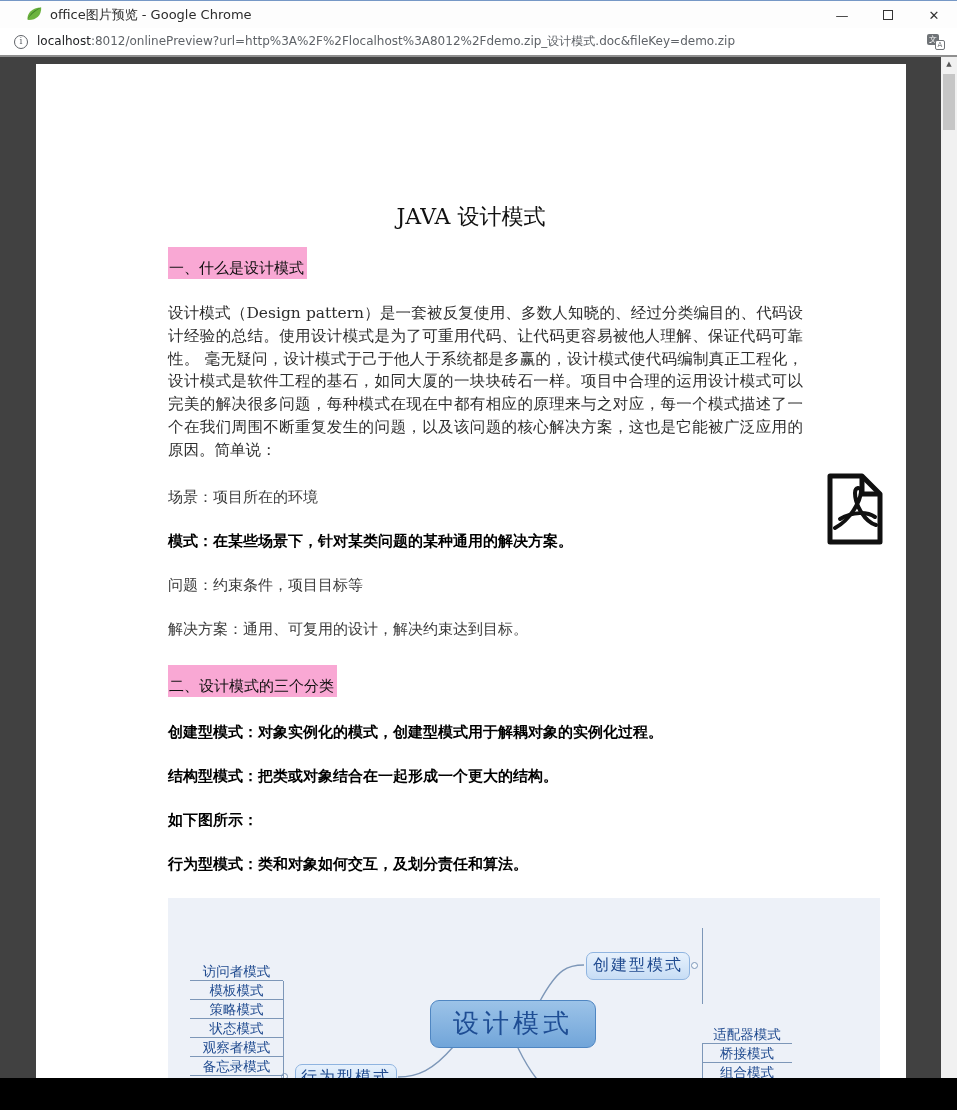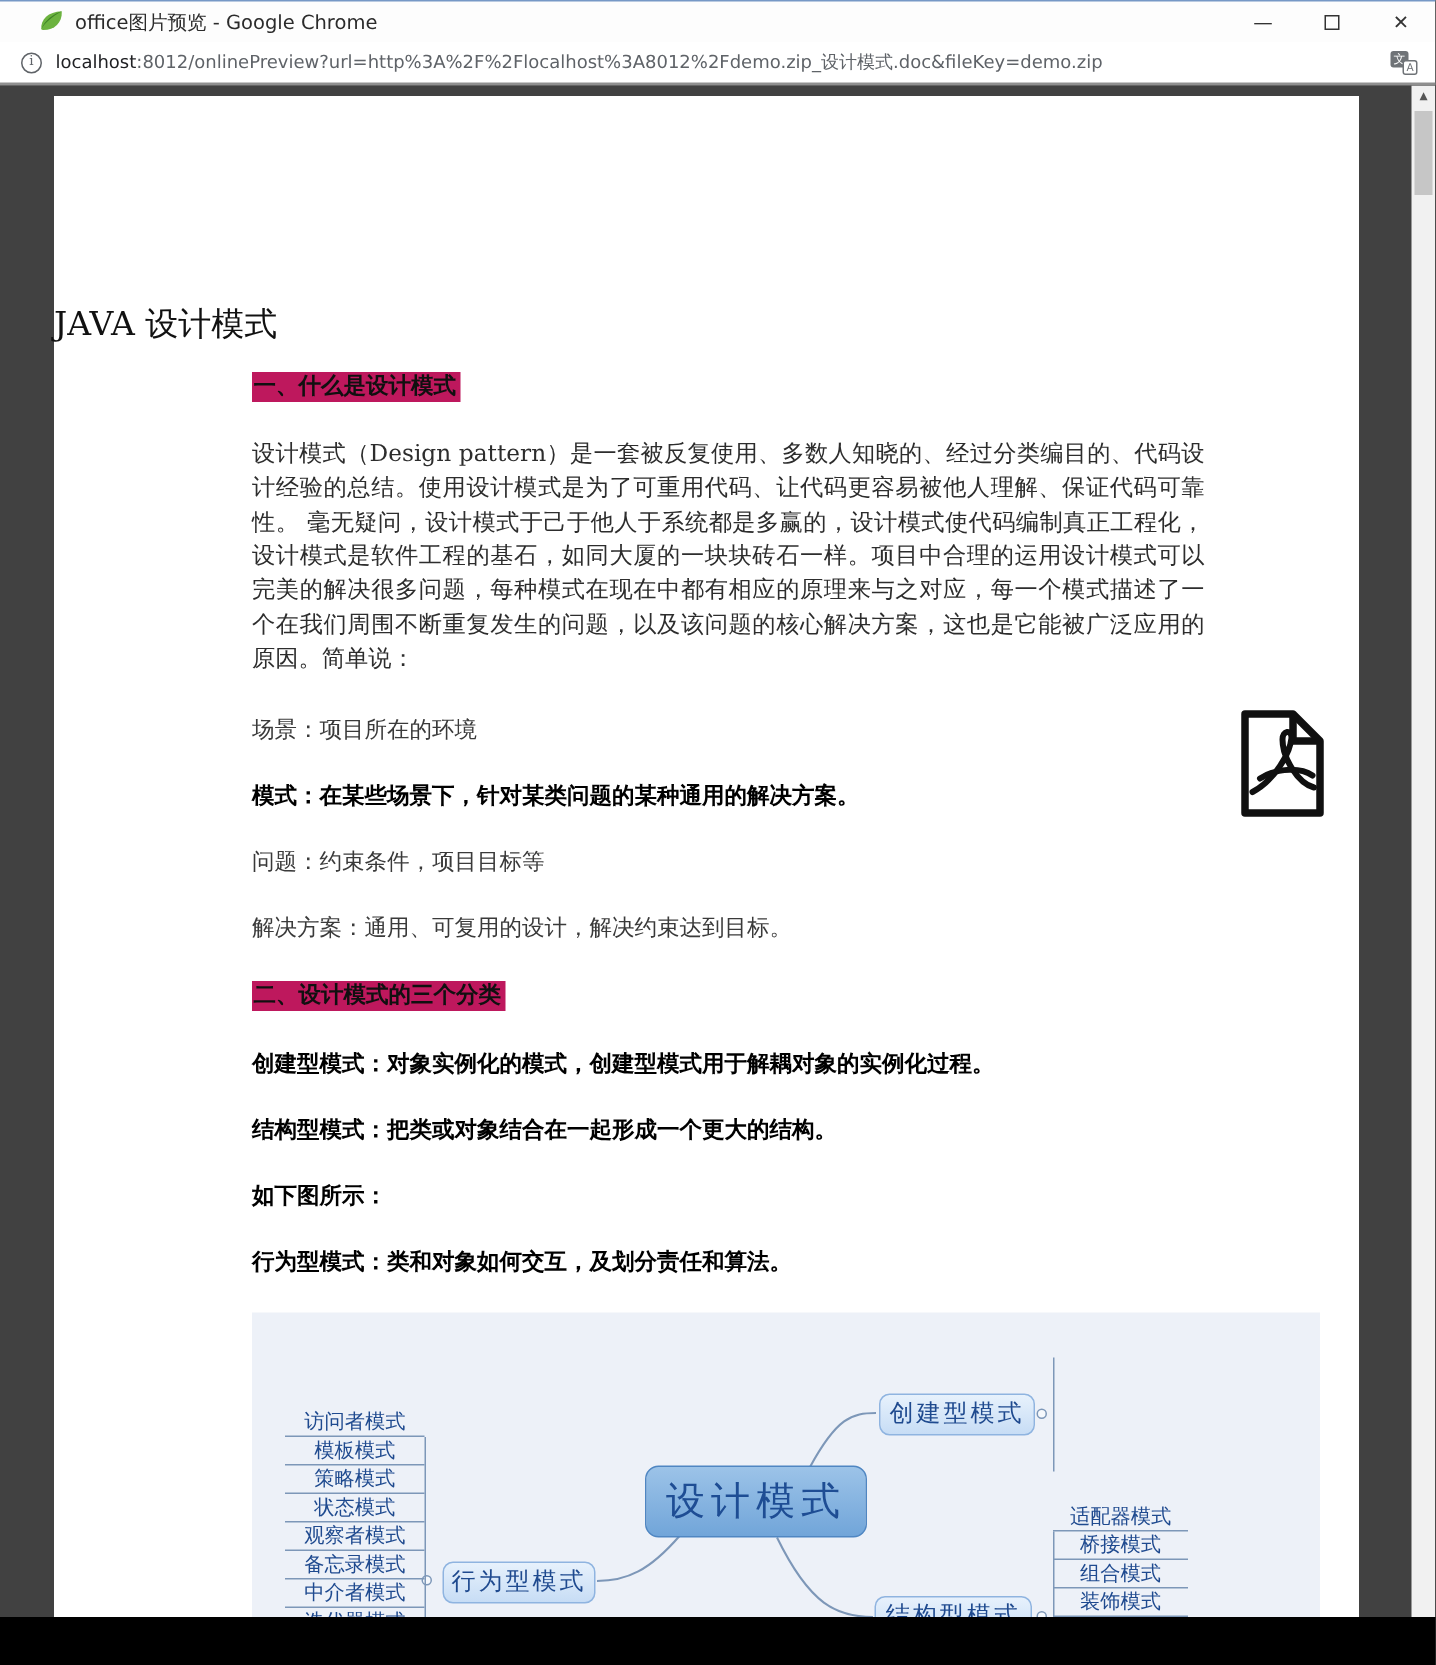--- a/index.html
+++ b/index.html
@@ -40,36 +40,36 @@
   
   .scrollbar { position:absolute; right:0; top:0; width:16px; height:100%; background:#f1f1f1; }
   .scroll-up { position:absolute; top:3px; left:0; width:16px; text-align:center;
                font-size:7px; color:#555; }
   .scroll-thumb { position:absolute; top:17px; left:2px; width:12px; height:56px; background:#c6c6c6; }
 
   .blackbar { height:32px; background:#000; }
 
   
   .doc { font-family:"DejaVu Serif", serif; color:#2f2f2f; }
-  .doc-title { margin-top:138px; text-align:left; font-size:22px; line-height:30px; color:#111; }
+  .doc-title { margin-top:138px; text-align:center; font-size:22px; line-height:30px; color:#111; }
   .doc-body { margin-left:132px; width:635px; }
-  .hl-heading { display:inline-block; background:#be185d; color:#101010;
-                font-size:15px; line-height:17px; padding:1px 3px 2px 1px;font-weight:bold; }
+  .hl-heading { display:inline-block; background:#f9a8d4; color:#101010;
+                font-size:15px; line-height:17px; padding:13px 3px 2px 1px; }
   .h1-row { margin-top:15px; }
   .h2-row { margin-top:26px; }
   .para { margin-top:23px; font-size:15.5px; line-height:22.8px; text-align:justify; color:#2d2d2d; }
   .line { margin-top:27px; font-size:15px; line-height:17px; }
   .line.bold { font-weight:bold; color:#000; }
   .line.normal { color:#3a3a3a; }
 
   
   .diagram { position:relative; margin:25px 0 0 132px; width:712px; height:260px; background:#edf1f8;
              font-family:"DejaVu Serif", serif; }
   .diagram svg.links { position:absolute; inset:0; width:100%; height:100%; }
-  .mm-root { position:absolute; left:262px; top:102px; width:148px; height:48px;
+  .mm-root { position:absolute; left:262px; top:102px; width:166px; height:48px;
              background:linear-gradient(180deg,#9cc3e8,#71a5d9); border:1px solid #4f86c2;
              border-radius:9px; display:flex; align-items:center; justify-content:center;
              font-size:26px; letter-spacing:4px; color:#1e4d94; }
   .mm-branch { position:absolute; height:28px; background:linear-gradient(180deg,#e7f1fc,#c7ddf5);
                border:1px solid #8fb4e0; border-radius:7px; display:flex; align-items:center;
                justify-content:center; font-size:16px; letter-spacing:2px; color:#1f4a8f; }
   .mm-br-creational { left:418px; top:54px;  width:104px; }
   .mm-br-structural { left:415px; top:189px; width:105px; }
   .mm-br-behavioral { left:127px; top:166px; width:102px; }
   .mm-dot { position:absolute; width:7px; height:7px; border:1px solid #7d97b8;

